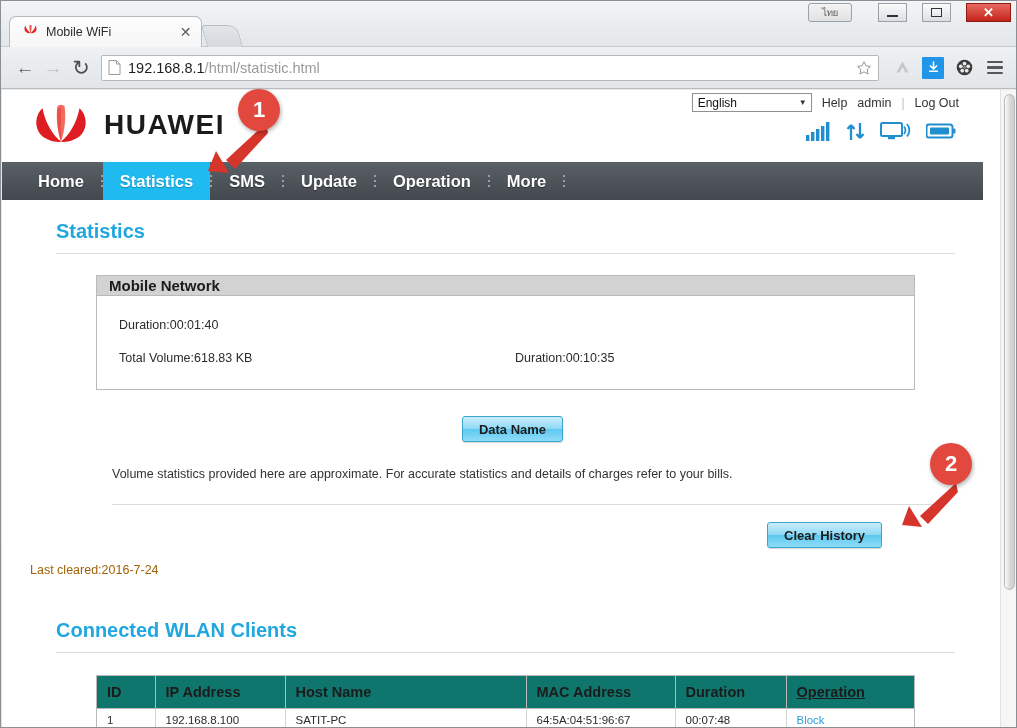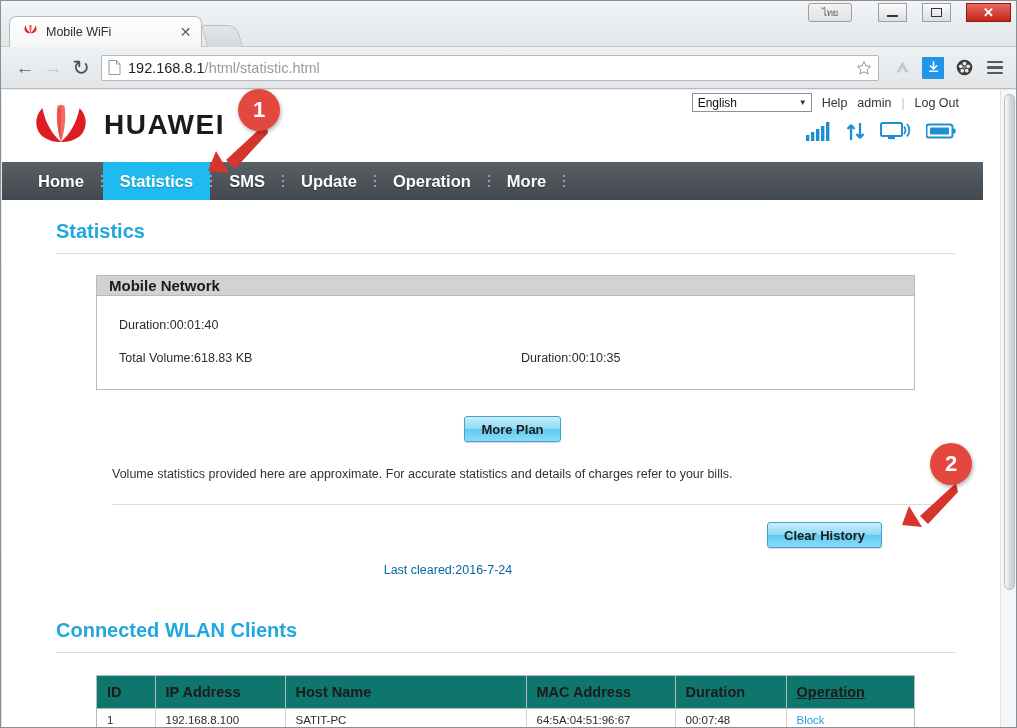--- a/index.html
+++ b/index.html
@@ -171,41 +171,41 @@
   .panel {
     margin: 21px 0 0 66px; width: 819px;
     border: 1px solid #b9b9b9; background: #fff;
   }
   .panel-head {
     background: #d2d2d2; border-bottom: 1px solid #b9b9b9;
     padding: 1px 12px; font-size: 15px; font-weight: bold; color: #1b1b1b;
   }
   .panel-body { padding: 22px 0 24px 0; }
   .stat-row { display: flex; font-size: 12.5px; color: #2b2b2b; padding: 0 0 0 22px; }
-  .stat-row + .stat-row { margin-top: 19px; gap: 6px; }
+  .stat-row + .stat-row { margin-top: 19px; }
   .stat-left { width: 396px; }
   .stat-right { }
 
   .btn {
     display: inline-flex; align-items: center; justify-content: center;
     height: 26px; padding: 0 16px;
     background: linear-gradient(#cbeefb 0%, #8fd9f5 48%, #5fc9f1 52%, #8ddcf7 100%);
     border: 1px solid #3aa6cf;
     border-radius: 3px;
     font-size: 13px; font-weight: bold; color: #1b1b1b;
     font-family: "Liberation Sans", sans-serif;
     box-shadow: 0 1px 1px rgba(0,0,0,.16);
   }
   .dataplan-wrap { text-align: center; margin-top: 26px; padding-left: 40px; }
   .note {
     font-size: 12.5px; color: #333; margin: 25px 0 0 82px;
   }
   .divider2 { height: 1px; background: #dcdcdc; margin: 23px 0 0 82px; width: 826px; }
   .clear-wrap { text-align: right; margin-top: 17px; padding-right: 73px; }
-  .lastclear { text-align: center; font-size: 12.5px; color: #0369a1; margin-top: 15px; padding-right: 89px; }
+  .lastclear { text-align: left; font-size: 12.5px; color: #a16207; margin-top: 15px; padding-right: 89px; }
 
   .section2-title {
     font-size: 20px; font-weight: bold; color: #21a7e0;
     margin: 42px 0 10px 26px;
   }
   .tablebox { margin: 22px 0 0 66px; width: 819px; border: 1px solid #b9b9b9; }
   table { width: 100%; border-collapse: collapse; }
   thead th {
     background: #0f766e; border-right: 1px solid #b9b9b9; border-bottom: 1px solid #b9b9b9;
     font-size: 14.5px; font-weight: bold; color: #1b1b1b;
@@ -418,21 +418,21 @@
               <div class="stat-right">Duration:00:01:40</div>
             </div>
             <div class="stat-row">
               <div class="stat-left">Total Volume:618.83 KB</div>
               <div class="stat-right">Duration:00:10:35</div>
             </div>
           </div>
         </div>
 
         <div class="dataplan-wrap">
-          <span class="btn">More Plan</span>
+          <span class="btn">Data Name</span>
         </div>
 
         <div class="note">Volume statistics provided here are approximate. For accurate statistics and details of charges refer to your bills.</div>
         <div class="divider2"></div>
 
         <div class="clear-wrap">
           <span class="btn">Clear History</span>
         </div>
         <div class="lastclear">Last cleared:2016-7-24</div>
 

